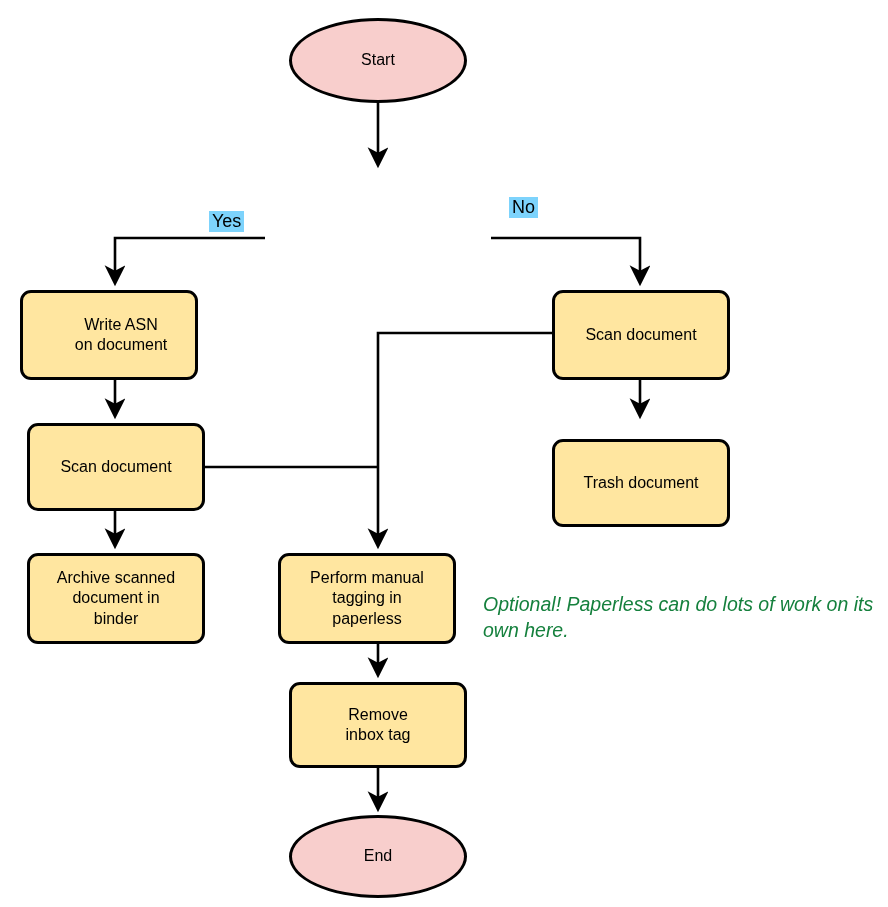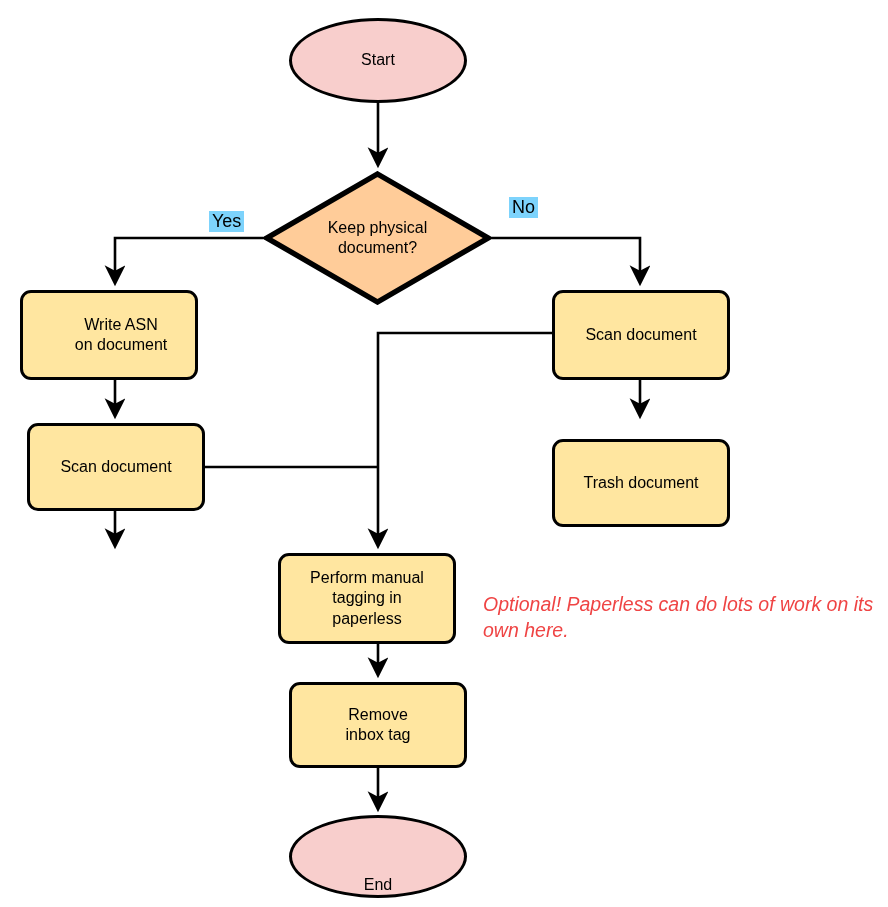--- a/index.html
+++ b/index.html
@@ -70,21 +70,21 @@
     background: #7dd3fc;
     padding: 0 3px;
     z-index: 4;
     white-space: nowrap;
   }
   .note {
     position: absolute;
     font-style: italic;
     font-size: 19.5px;
     line-height: 1.32;
-    color: #ef4444;
+    color: #15803d;
     z-index: 4;
   }
 </style>
 </head>
 <body>
 
 <div id="canvas">
 
   <svg id="edges" viewBox="0 0 888 907" width="888" height="907" xmlns="http://www.w3.org/2000/svg">
     <defs>
@@ -111,59 +111,57 @@
 
     <path d="M378,644 L378,674" stroke="#000000" stroke-width="2.6" fill="none" marker-end="url(#arrow)"></path>
 
     <path d="M378,768 L378,808" stroke="#000000" stroke-width="2.6" fill="none" marker-end="url(#arrow)"></path>
   </svg>
 
   <div class="node node-terminal" style="left:289px; top:18px; width:178px; height:85px;">
     <span>Start</span>
   </div>
 
-  <div class="node node-decision" style="left:264px; top:171px; width:227px; height:134px;">
-    <svg class="diamond-shape" viewBox="0 0 227 134" preserveAspectRatio="none" xmlns="http://www.w3.org/2000/svg">
-      <polygon points="113.5,3 224,67 113.5,131 3,67" fill="#ffcc99" stroke="#000000" stroke-width="5.4" stroke-linejoin="miter" vector-effect="non-scaling-stroke"></polygon>
-    </svg>
-    <span class="diamond-label">Keep physical
-document?</span>
-  </div>
 
   <div class="edge-label" style="left:209px; top:211px;">Yes</div>
   <div class="edge-label" style="left:509px; top:197px;">No</div>
 
   <div class="node node-process" style="left:20px; top:290px; width:178px; height:90px;padding-left:24px;">
     <span>Write ASN
 on document</span>
   </div>
 
   <div class="node node-process" style="left:27px; top:423px; width:178px; height:88px;">
     <span>Scan document</span>
   </div>
 
+  <div class="node node-process" style="left:27px; top:553px; width:178px; height:91px;">
+    <span>Archive scanned
+document in
+binder</span>
+  </div>
 
   <div class="node node-process" style="left:552px; top:290px; width:178px; height:90px;">
     <span>Scan document</span>
   </div>
 
   <div class="node node-process" style="left:552px; top:439px; width:178px; height:88px;">
     <span>Trash document</span>
   </div>
 
   <div class="node node-process" style="left:278px; top:553px; width:178px; height:91px;">
     <span>Perform manual
 tagging in
 paperless</span>
   </div>
 
   <div class="node node-process" style="left:289px; top:682px; width:178px; height:86px;border-radius:11px;">
     <span>Remove
 inbox tag</span>
   </div>
 
-  <div class="node node-terminal" style="left:289px; top:815px; width:178px; height:83px;align-items:flex-end;">
+  <div class="node node-terminal" style="left:289px; top:815px; width:178px; height:83px;">
     <span>End</span>
   </div>
 
   <div class="note" style="left:483px; top:592px; width:400px;">Optional! Paperless can do lots of work on its own here.</div>
 
 </div>
 
 </body></html>

